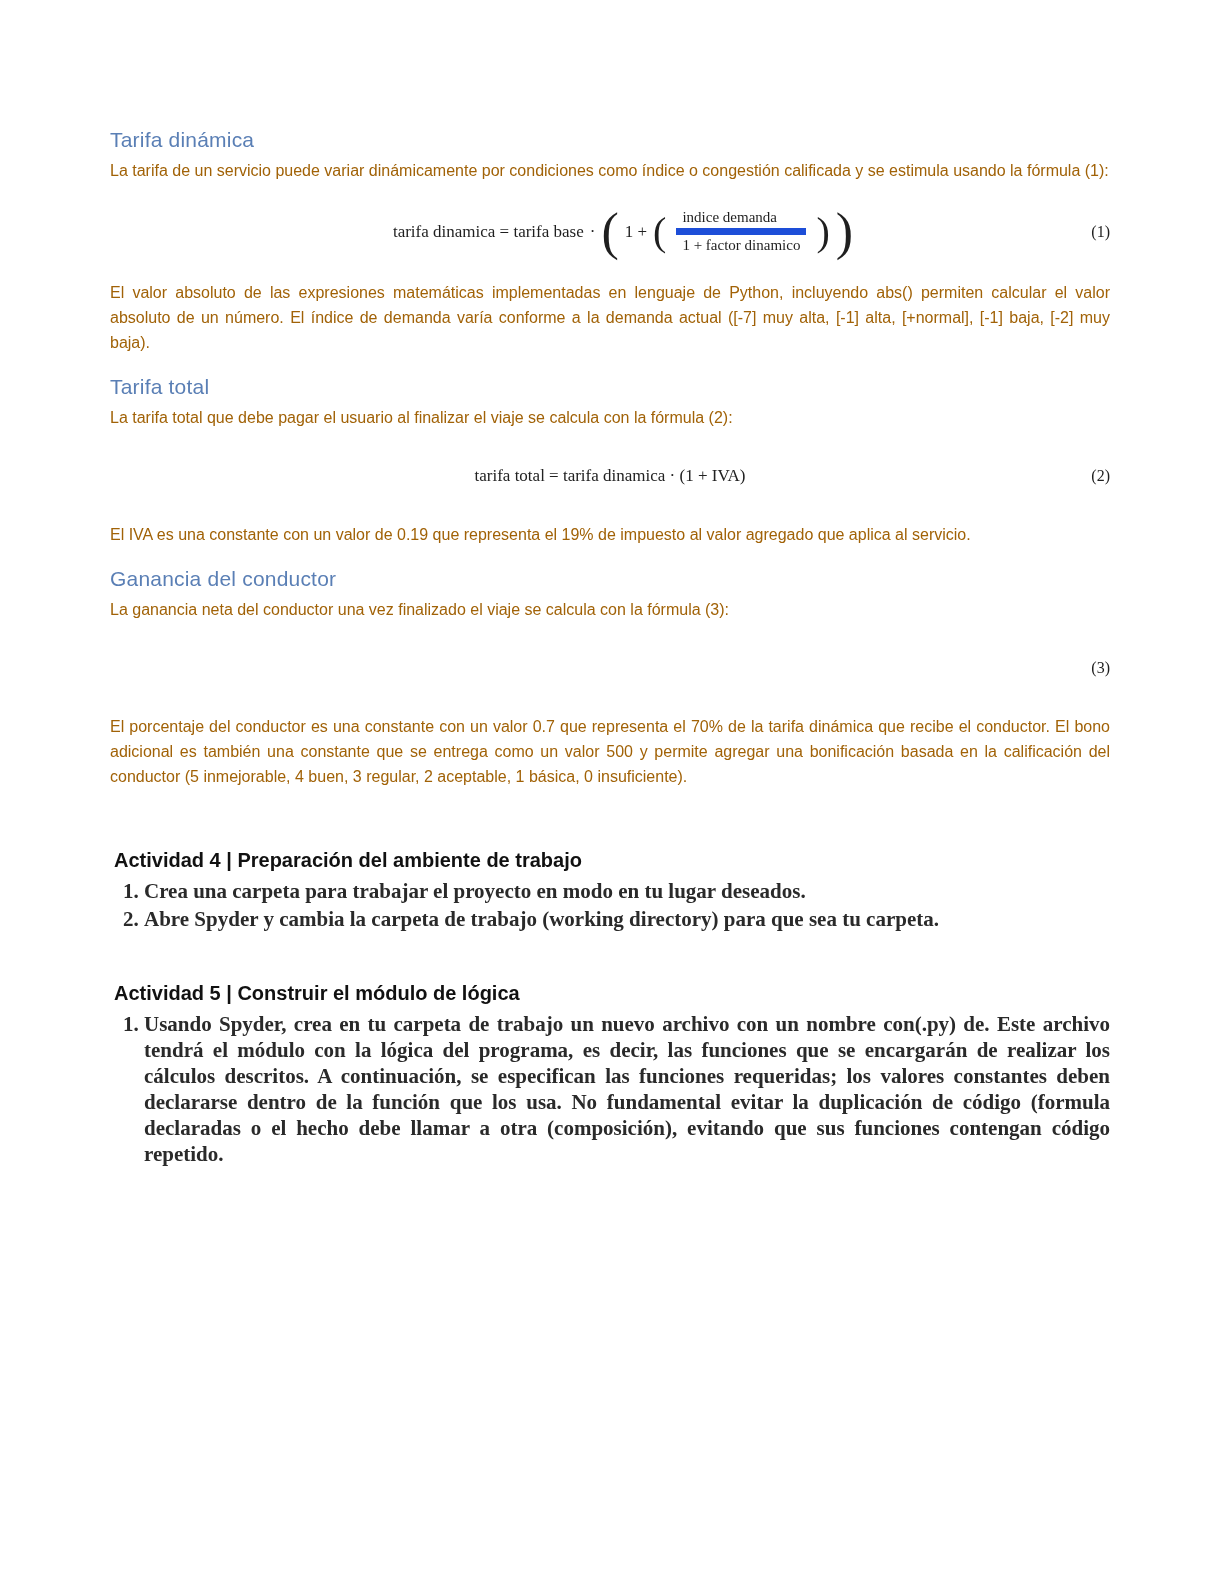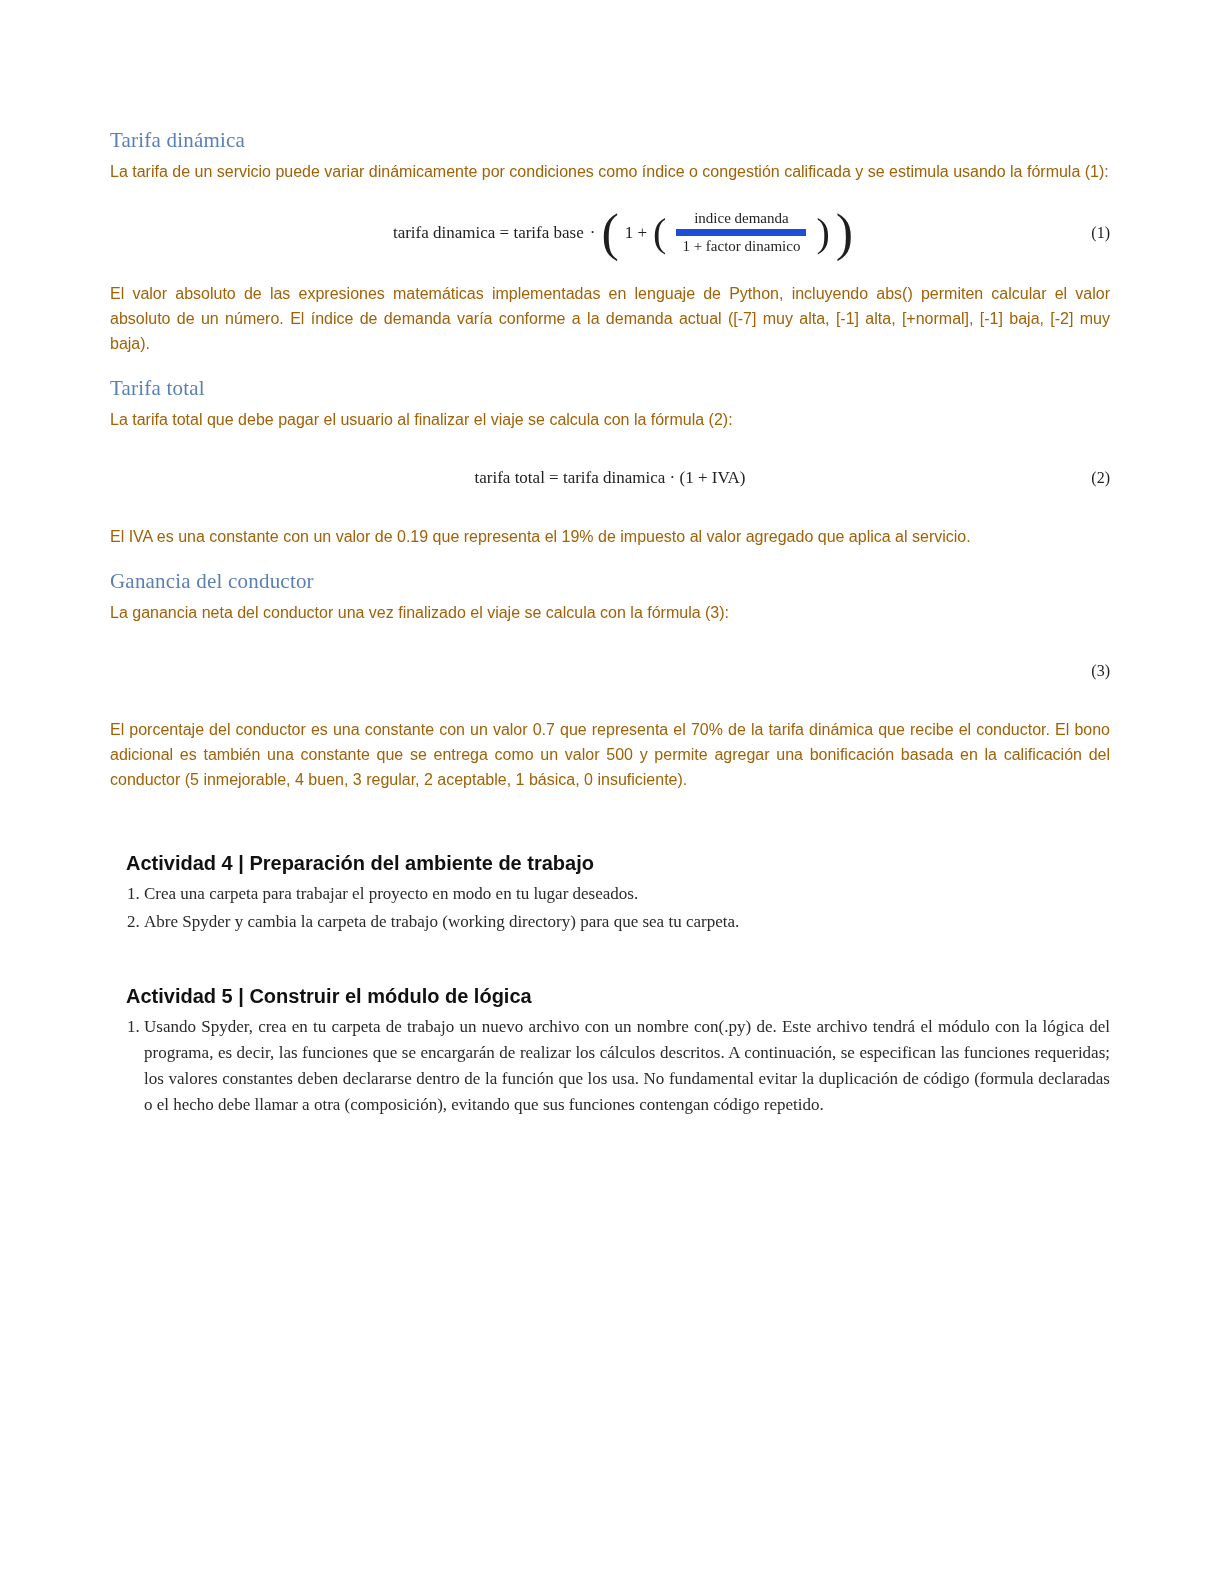--- a/index.html
+++ b/index.html
@@ -21,21 +21,21 @@
     width: 1224px;
     height: 1584px;
     background: #fff;
     box-sizing: border-box;
     padding: 128px 110px 0 110px;
   }
   .content {
     width: 1000px;
   }
   h2.section-heading {
-    font-family: Liberation Serif, serif;
+    font-family: Liberation Sans, sans-serif;
     font-size: 21px;
     font-weight: 400;
     color: #5a7fb5;
     margin: 0 0 6px 0;
     letter-spacing: 0.2px;
   }
   p.body-text {
     font-family: Liberation Sans, sans-serif;
     font-size: 16px;
     line-height: 25px;
@@ -70,21 +70,20 @@
     font-weight: 300;
   }
   .formula .mid-paren {
     font-size: 40px;
     line-height: 0.8;
     font-weight: 300;
   }
   .frac {
     display: inline-flex;
     flex-direction: column;
-    align-items: center;
     vertical-align: middle;
     margin: 0 4px;
   }
   .frac .num {
     padding: 0 6px 2px 6px;
     font-size: 15px;
   }
   .frac .den {
     border-top: 7px solid #1d4ed8;
     padding: 2px 6px 0 6px;
@@ -104,33 +103,34 @@
   .formula-small {
     font-family: "Liberation Serif", serif;
     font-size: 14px;
     white-space: nowrap;
   }
   h3.activity-heading {
     font-family: "Liberation Sans", sans-serif;
     font-size: 20px;
     font-weight: 700;
     color: #111;
-    margin: 0 0 6px 16px;
+    margin: 0 0 6px 4px;
   }
   ol.activity-list {
     margin: 0 0 24px 0;
     padding-left: 34px;
   }
   ol.activity-list li {
     font-family: "Liberation Serif", serif;
-    font-size: 17px;
+    font-size: 21px;
     line-height: 26px;
     text-align: justify;
     margin-bottom: 2px;
     color: #2a2a2a;
+    font-weight: bold;
   }
   .spacer-lg { height: 40px; }
   .spacer-md { height: 26px; }
 </style>
 </head>
 <body>
 
 <div class="page">
   <div class="content">
 

